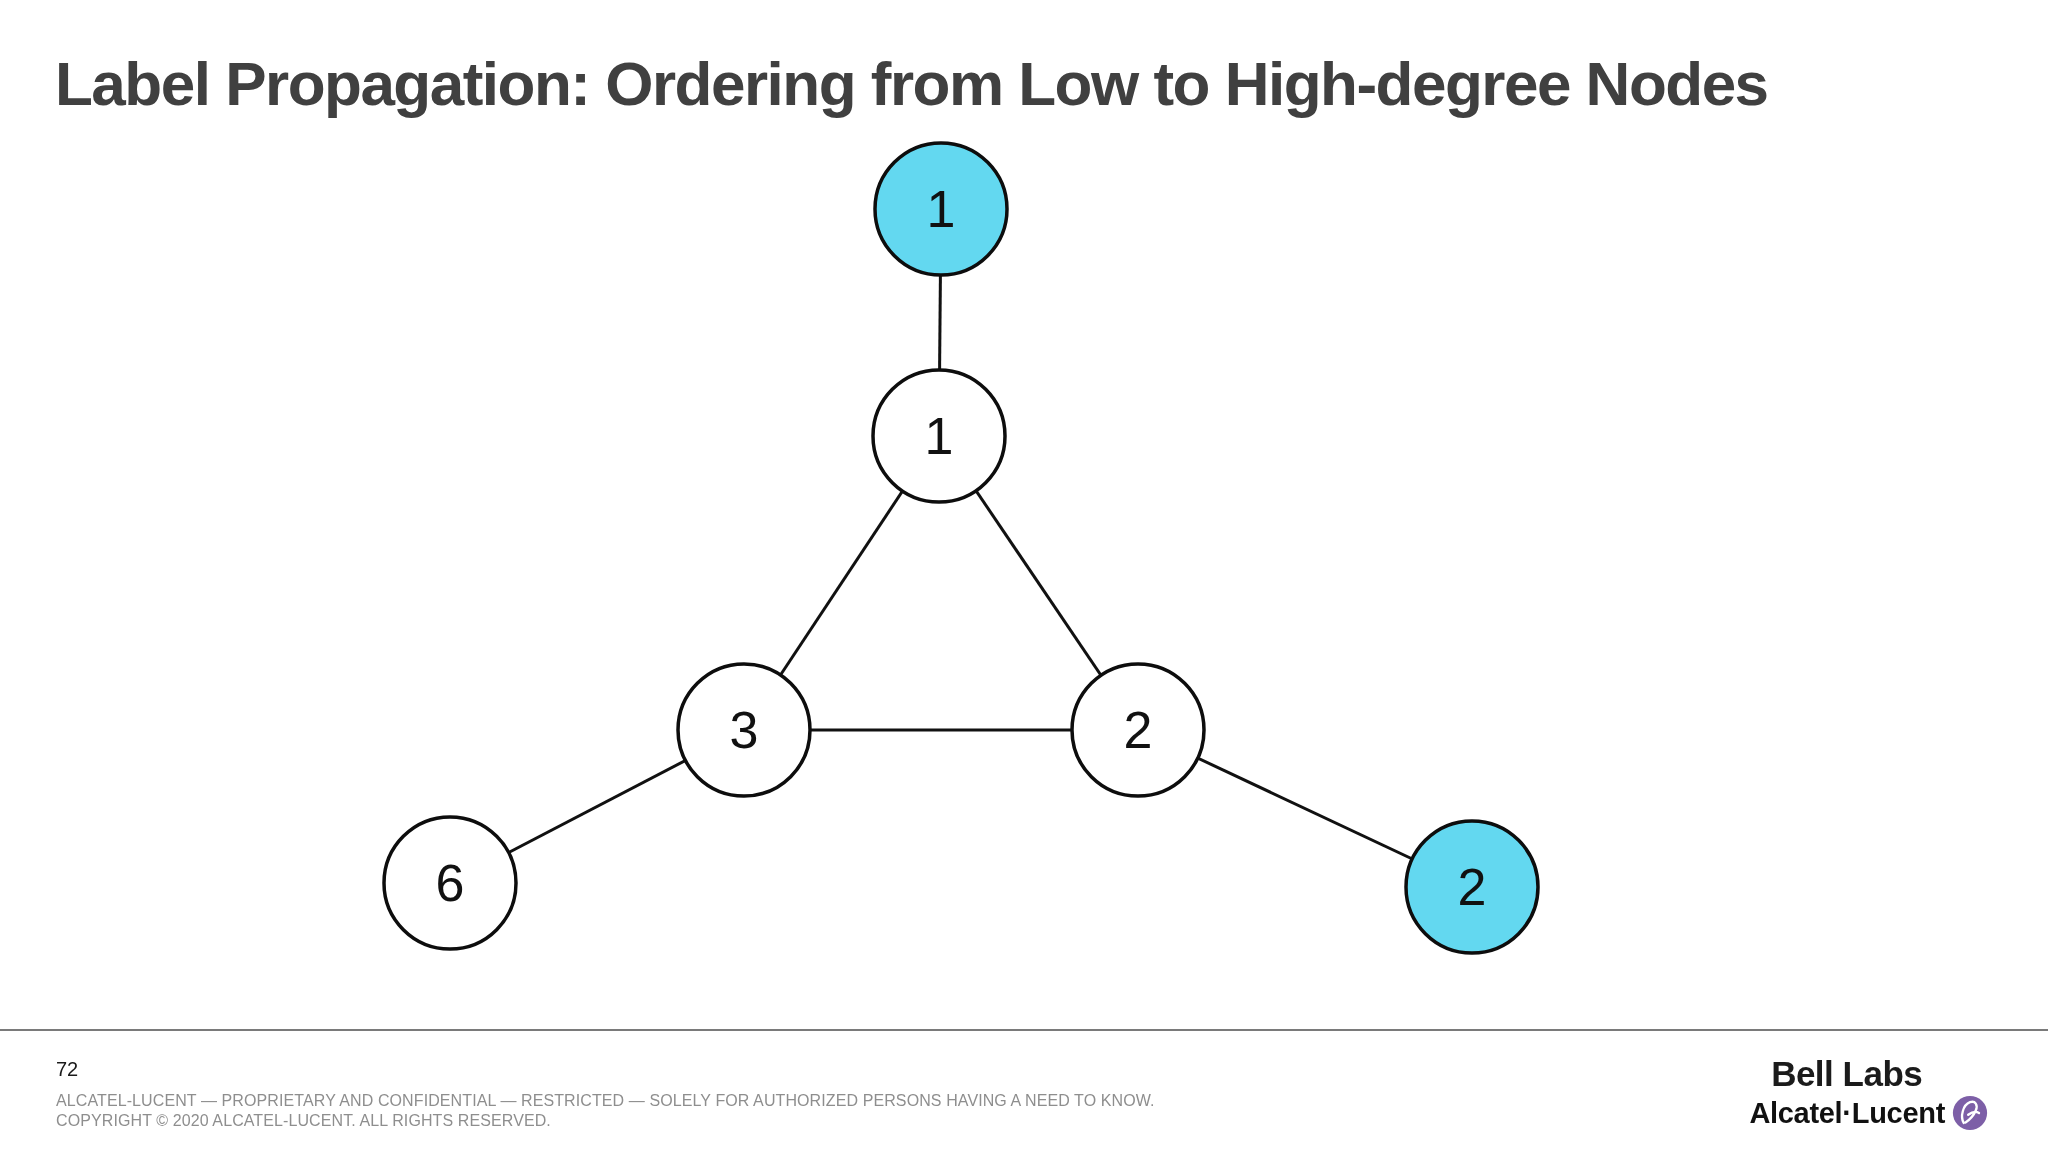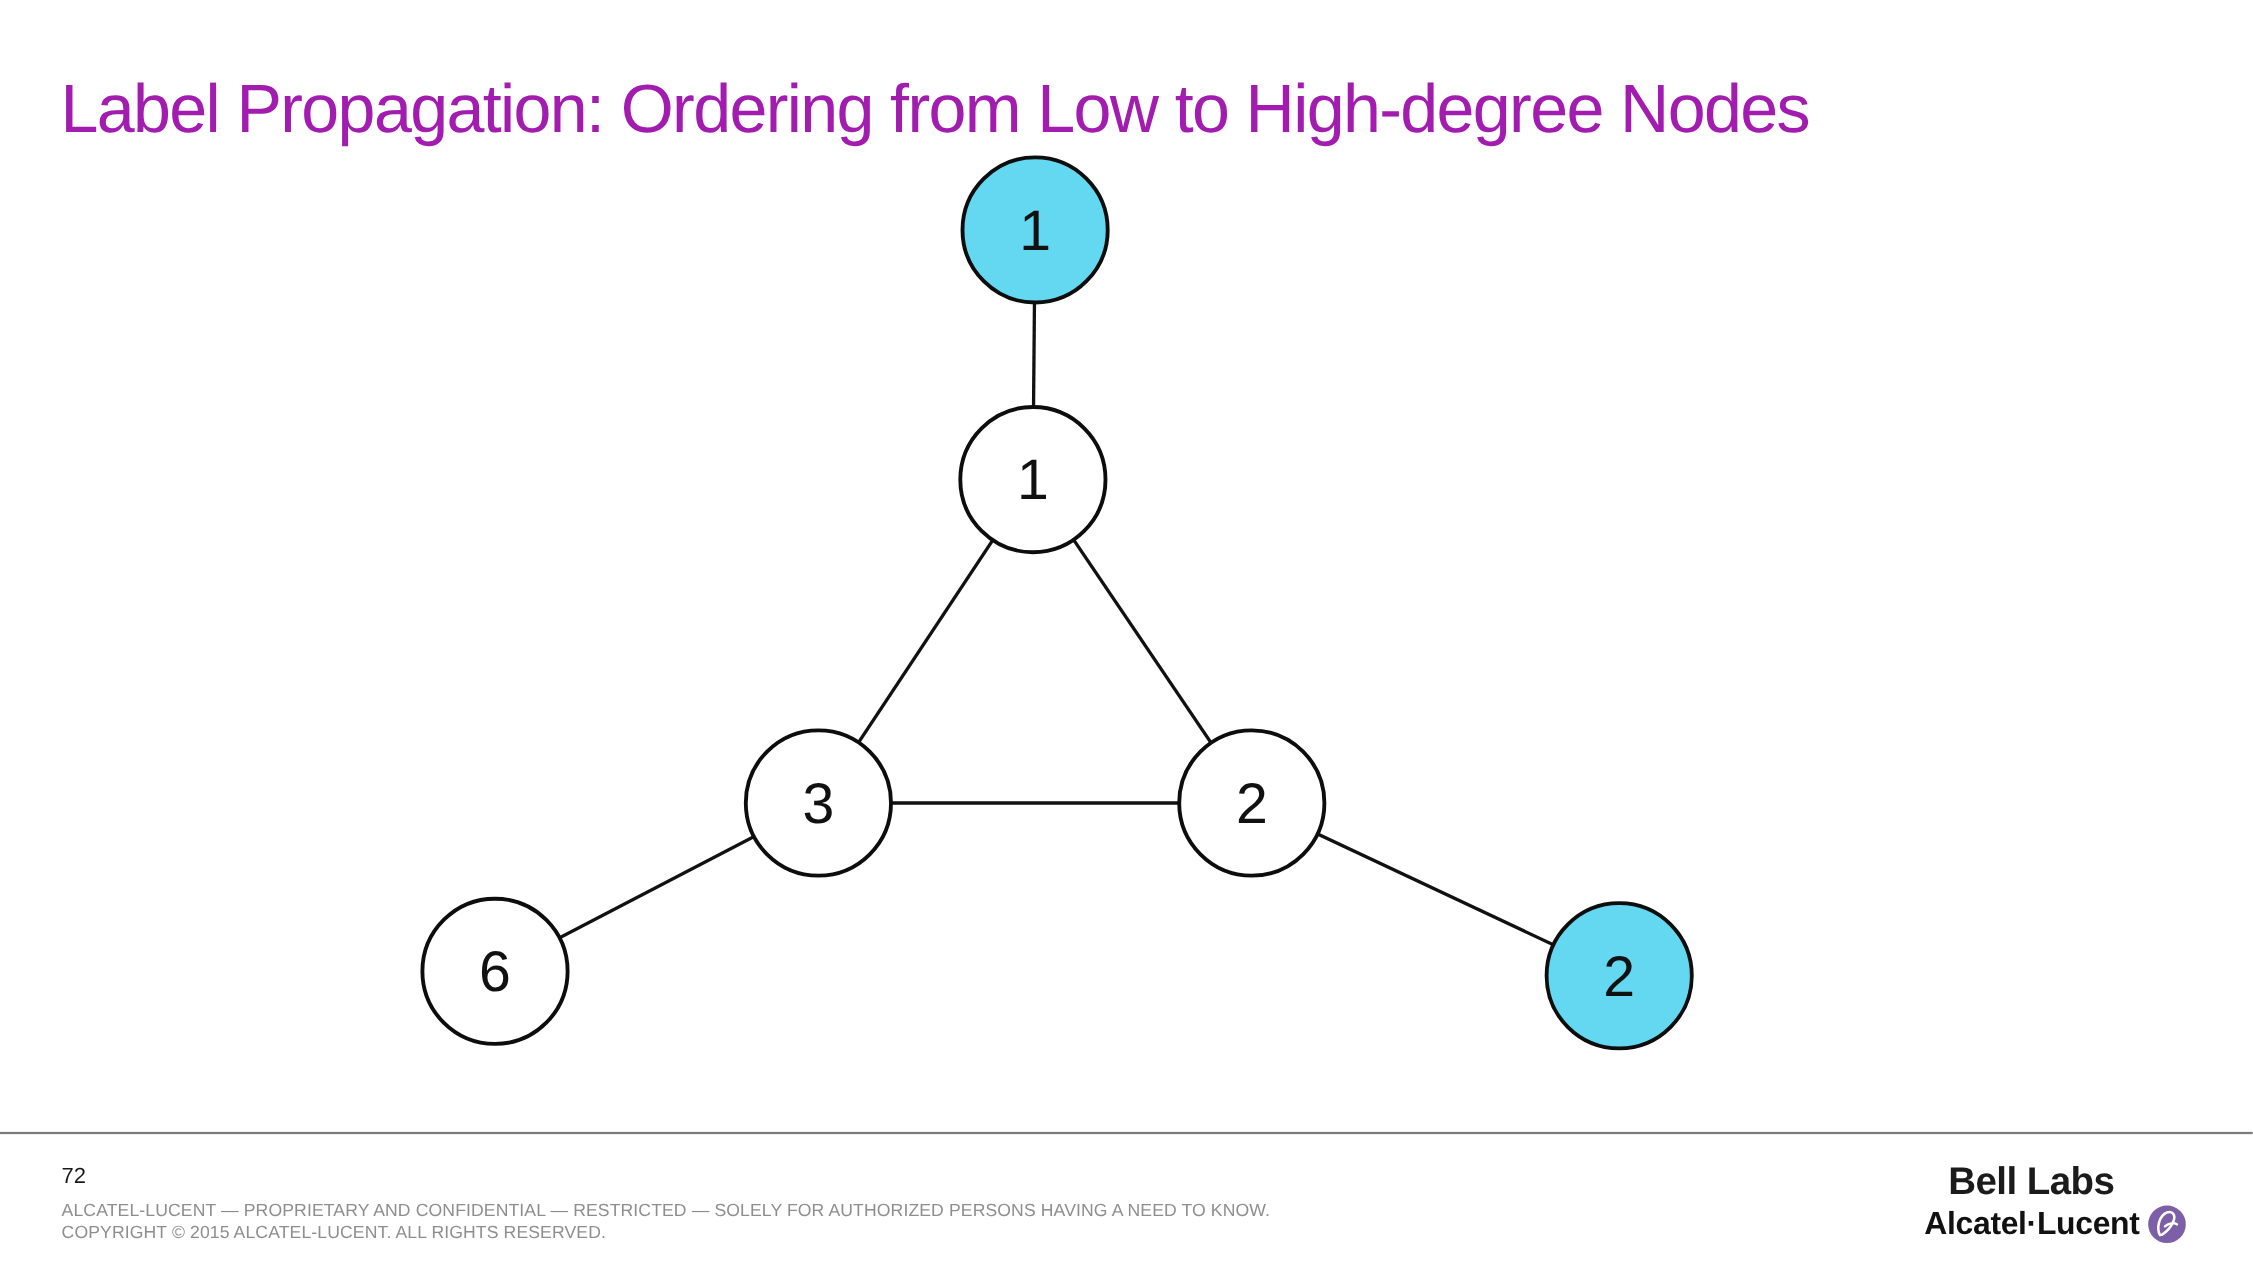--- a/index.html
+++ b/index.html
@@ -9,25 +9,24 @@
     font-family: "Liberation Sans", sans-serif;
     overflow: hidden;
     position: relative;
   }
   .slide { position: absolute; inset: 0; background: #ffffff; }
 
   .slide-title {
     position: absolute;
     left: 55px; top: 48px;
     font-size: 62px;
-    font-weight: 400;
+    font-weight: 700;
     letter-spacing: -1.5px;
-    color: #a21caf;
+    color: #404040;
     white-space: nowrap;
-    margin-top: 16px;
   }
 
   .graph-svg { position: absolute; left: 0; top: 0; width: 2048px; height: 1152px; }
   .graph-svg line { stroke: #111111; stroke-width: 3; }
   .graph-svg circle { stroke: #0d0d0d; stroke-width: 3.5; }
   .graph-svg text {
     font-family: "Liberation Sans", sans-serif;
     font-size: 52px;
     fill: #111111;
     text-anchor: middle;
@@ -132,21 +131,21 @@
       <circle cx="1472" cy="887" r="66" fill="#63d8f0"></circle>
       <text x="1472" y="905">2</text>
     </g>
   </svg>
 
   <div class="footer-rule"></div>
 
   <div class="footer-left">
     <div class="page-number">72</div>
     <div class="legal-line">ALCATEL-LUCENT — PROPRIETARY AND CONFIDENTIAL — RESTRICTED — SOLELY FOR AUTHORIZED PERSONS HAVING A NEED TO KNOW.</div>
-    <div class="legal-line">COPYRIGHT © 2015 ALCATEL-LUCENT. ALL RIGHTS RESERVED.</div>
+    <div class="legal-line">COPYRIGHT © 2020 ALCATEL-LUCENT. ALL RIGHTS RESERVED.</div>
   </div>
 
   <div class="brand">
     <div class="bell-labs">Bell Labs</div>
     <div class="brand-row">
       <span class="alcatel-lucent">Alcatel·Lucent</span>
       <svg class="logo-svg" viewBox="0 0 40 40">
         <circle cx="20" cy="20" r="19" fill="#7d5fa7"></circle>
         <path d="M 13 31 C 9 24, 12 11, 20 8 C 26 6, 29 11, 26.5 17 C 24 23, 19 28, 15 30.5 M 18 22 C 22 19, 27 18, 30 20" fill="none" stroke="#ffffff" stroke-width="2.6" stroke-linecap="round"></path>
       </svg>

